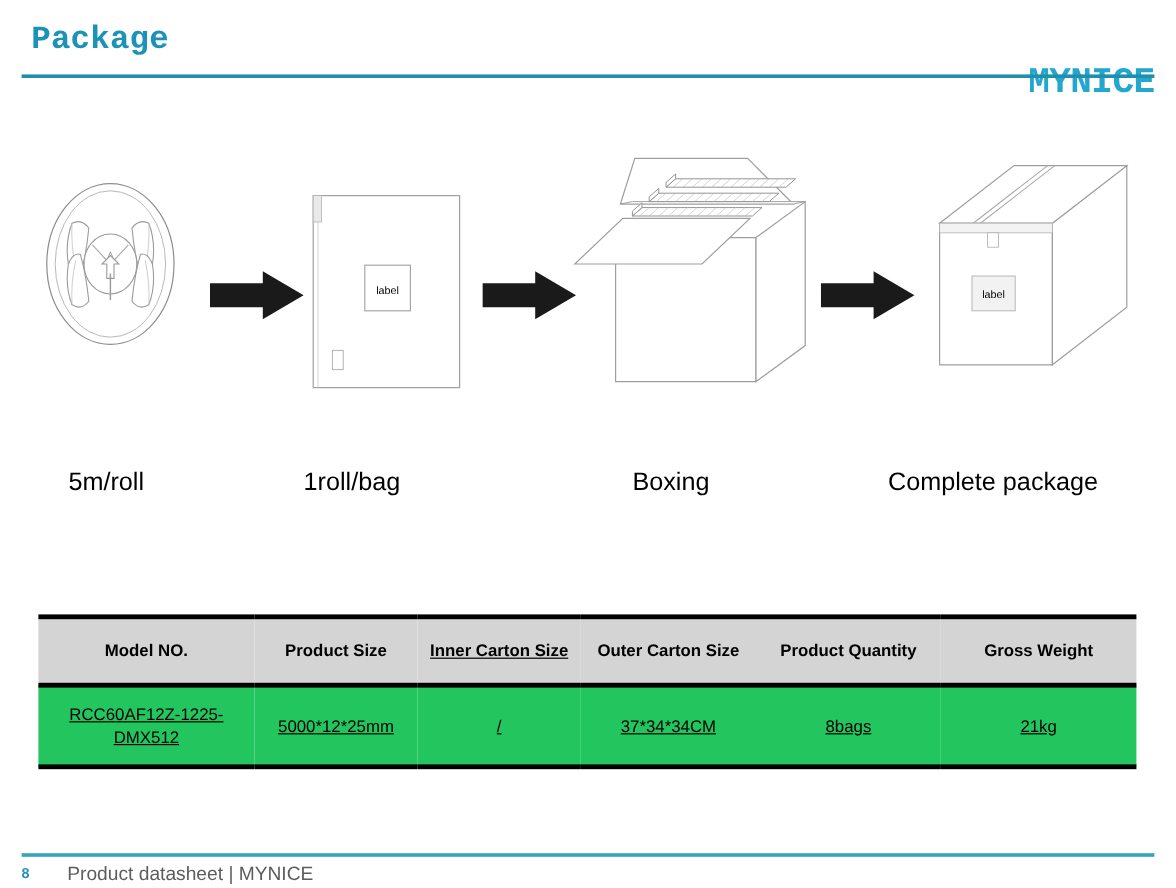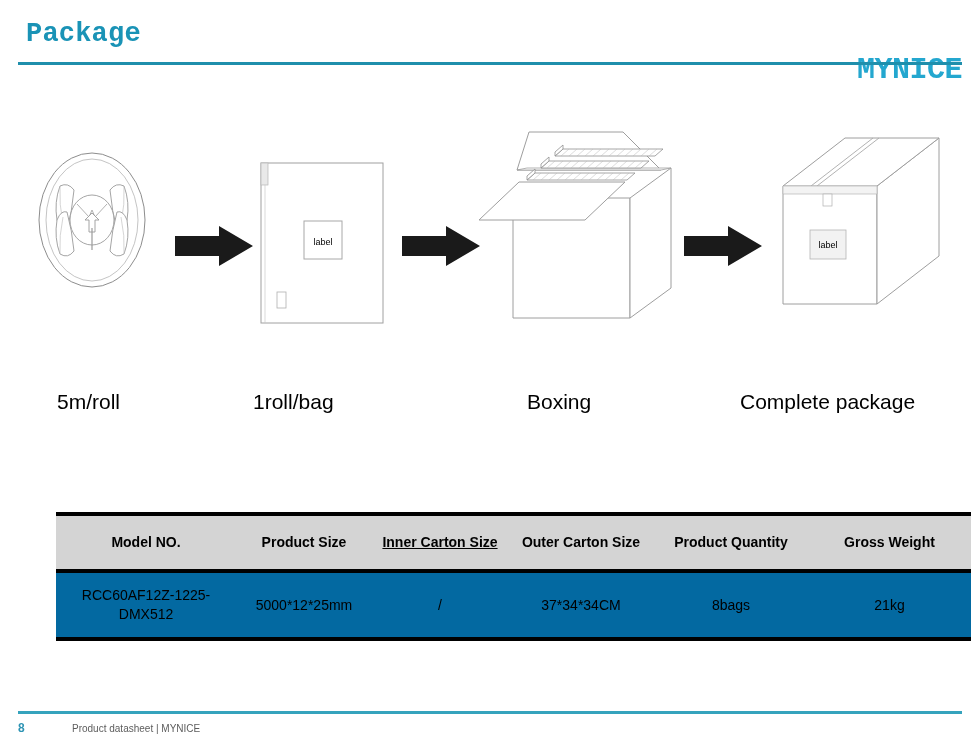--- a/index.html
+++ b/index.html
@@ -70,21 +70,21 @@
     line-height: 24px;
   }
   .flow-arrow {
     position: absolute;
     top: 104px;
   }
 
   
   #spec-table-wrap {
     position: absolute;
-    left: 56px; top: 512px;
+    left: 32px; top: 512px;
     width: 891px;
   }
   table#spec-table {
     width: 891px;
     border-collapse: collapse;
     table-layout: fixed;
   }
   #spec-table thead tr {
     background: #d4d4d4;
   }
@@ -93,21 +93,22 @@
     border-bottom: 4px solid #000;
     font-size: 14px;
     font-weight: bold;
     color: #000;
     padding: 18px 2px 18px 2px;
     text-align: center;
     vertical-align: middle;
     line-height: 17px;
   }
   #spec-table tbody tr {
-    background: #0369a1;
+    background: #22c55e;
+    text-decoration: underline;
   }
   #spec-table tbody td {
     border-bottom: 4px solid #000;
     font-size: 14px;
     color: #000;
     padding: 13px 3px 13px 3px;
     text-align: center;
     vertical-align: middle;
     line-height: 19px;
   }
@@ -133,22 +134,22 @@
   #footer-page-number {
     position: absolute;
     left: 18px; top: 21px;
     font-size: 12px;
     font-weight: bold;
     color: #2e94b4;
     line-height: 15px;
   }
   #footer-text {
     position: absolute;
-    left: 72px; top: 21px;
-    font-size: 10px;
+    left: 56px; top: 21px;
+    font-size: 16px;
     color: #5d5d5d;
     line-height: 15px;
   }
 
   .lbl-text {
     font-size: 9px;
     color: #2b2b2b;
     font-family: "Liberation Sans", sans-serif;
   }
 </style>

